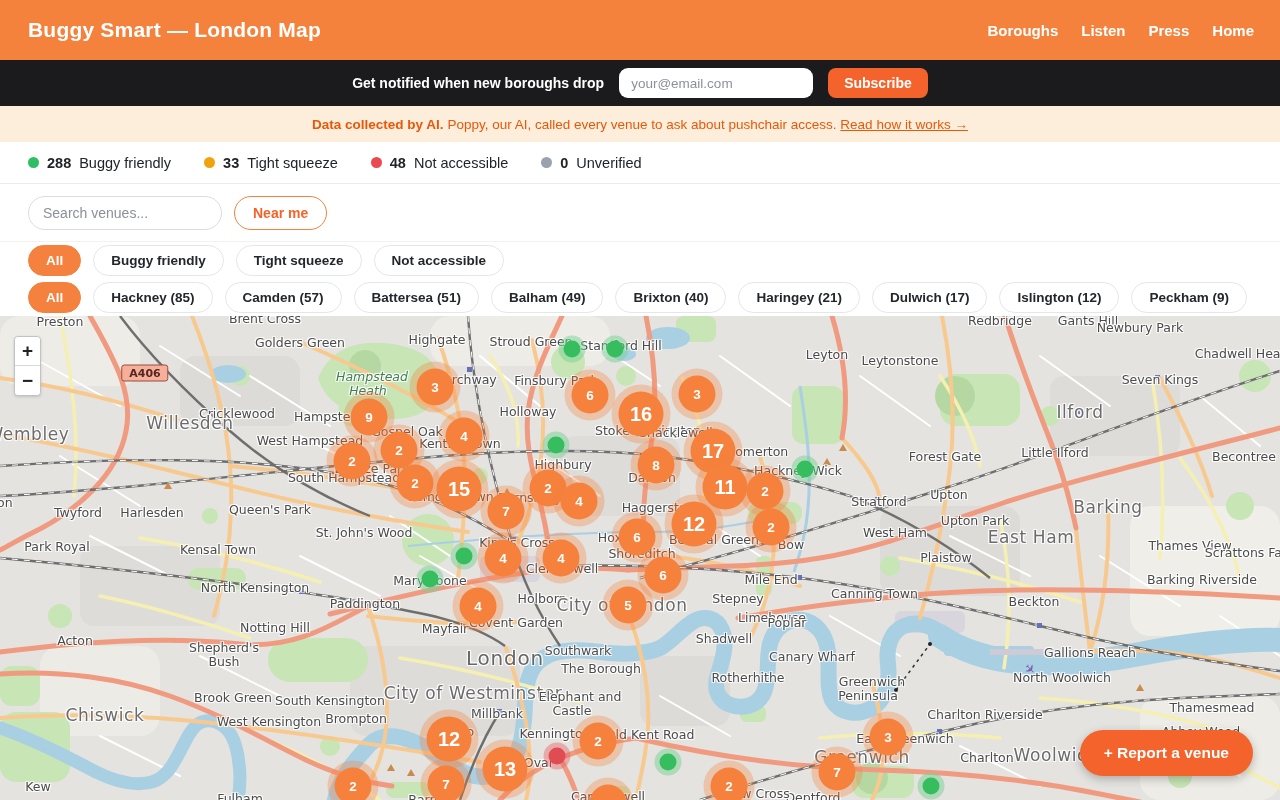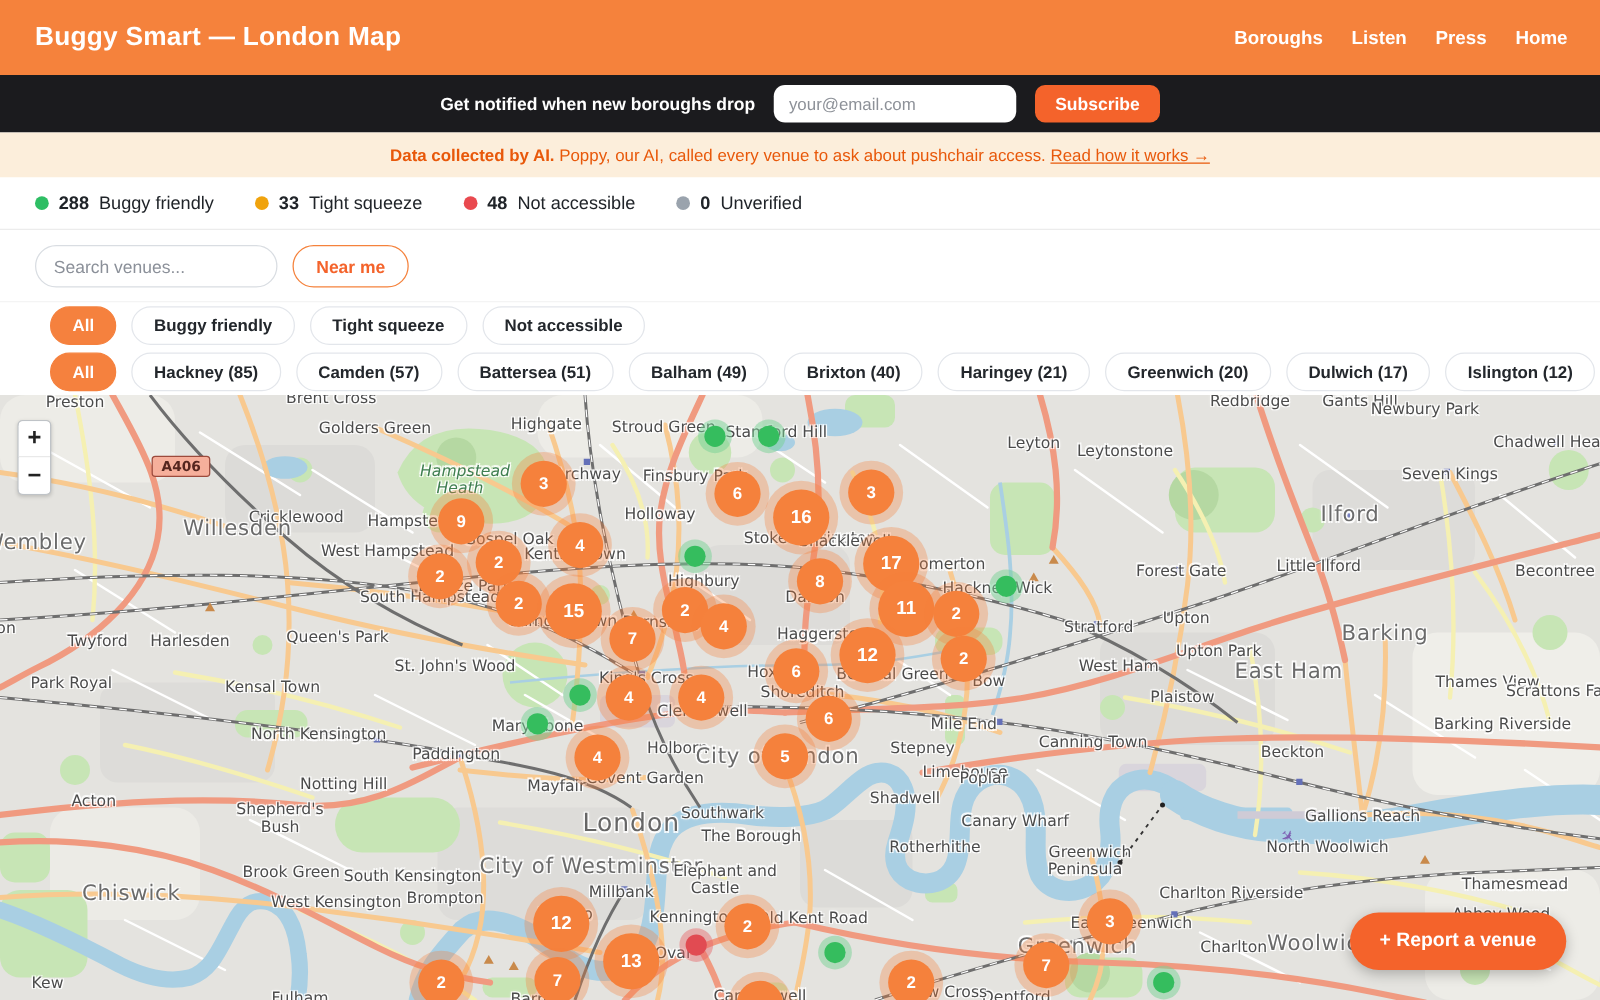--- a/index.html
+++ b/index.html
@@ -40,21 +40,21 @@
   .search-row { height:58px; display:flex; align-items:center; gap:12px;
     padding-left:28px; border-bottom:1px solid #F1F1F1; background:#fff; }
   .search-input { width:194px; height:34px; border:1px solid #D9DDE2; border-radius:17px;
     padding:0 14px; font-size:14px; color:#333; outline:none; }
   .search-input::placeholder { color:#8B9099; }
   .nearme-btn { height:34px; padding:0 18px; background:#fff; border:1.5px solid #F5823C;
     border-radius:17px; color:#F4632B; font-size:14px; font-weight:700; cursor:pointer; }
 
   
   .chip-row { height:37px; display:flex; align-items:center; gap:12px;
-    padding-left:40px; background:#fff; white-space:nowrap; overflow:hidden; width:1280px; }
+    padding-left:28px; background:#fff; white-space:nowrap; overflow:hidden; width:1280px; }
   .chip { height:31px; display:inline-flex; align-items:center; padding:0 17px;
     background:#fff; border:1px solid #E3E6EB; border-radius:16px; font-size:13.5px;
     font-weight:600; color:#23272c; cursor:pointer; flex:0 0 auto; }
   .chip.active { background:#F5813E; border-color:#F5813E; color:#fff; font-weight:700; }
 
   
   .map { position:relative; width:1280px; height:484px; overflow:hidden; background:#E7E6E2; }
   .map svg { position:absolute; left:0; top:0; }
   .map-label { position:absolute; transform:translate(-50%,-50%); font-family:"DejaVu Sans", sans-serif;
     font-size:12.5px; color:#4b4b4b; white-space:nowrap; pointer-events:none; z-index:3;
@@ -62,21 +62,21 @@
       -1px 1px 0 rgba(255,255,255,.85), 1px 1px 0 rgba(255,255,255,.85), 0 0 3px #fff; }
   .map-label.lg { font-size:17px; color:#6b6b6b; letter-spacing:.6px; }
   .map-label.xl { font-size:20px; color:#666; letter-spacing:.8px; }
   .map-label.water { font-style:italic; color:#3F7E50; font-size:12.5px; }
 
   .cluster { position:absolute; transform:translate(-50%,-50%); border-radius:50%;
     background:#F5813C; color:#fff; font-weight:700; display:flex; align-items:center;
     justify-content:center; z-index:5; cursor:pointer;
     box-shadow:0 0 0 7px rgba(245,129,60,.32); }
   .cluster.sm { width:37px; height:37px; font-size:13.5px; }
-  .cluster.lgc { width:45px; height:45px; font-size:15px; }
+  .cluster.lgc { width:45px; height:45px; font-size:20px; }
   .venue { position:absolute; transform:translate(-50%,-50%); width:17px; height:17px;
     border-radius:50%; z-index:4; cursor:pointer; }
   .venue.green { background:#35BD5E; box-shadow:0 0 0 5px rgba(120,210,150,.5); }
   .venue.red { background:#E14B52; box-shadow:0 0 0 5px rgba(230,100,105,.45); }
 
   .zoom-ctl { position:absolute; left:14px; top:20px; width:27px; background:#fff;
     border:1px solid #BFC3C7; border-radius:4px; z-index:8; box-shadow:0 1px 3px rgba(0,0,0,.15); }
   .zoom-btn { width:100%; height:29px; display:flex; align-items:center; justify-content:center;
     font-size:19px; font-weight:700; color:#222; cursor:pointer; background:#fff; border:none; }
   .zoom-btn:first-child { border-bottom:1px solid #D8D8D8; border-radius:4px 4px 0 0; }
@@ -147,21 +147,20 @@
     <button class="chip">Not accessible</button>
   </div>
 <div class="chip-row" id="borough-chips">
     <button class="chip active">All</button>
     <button class="chip">Hackney (85)</button>
     <button class="chip">Camden (57)</button>
     <button class="chip">Battersea (51)</button>
     <button class="chip">Balham (49)</button>
     <button class="chip">Brixton (40)</button>
     <button class="chip">Haringey (21)</button>
-    <button class="chip">Greenwich (20)</button>
     <button class="chip">Dulwich (17)</button>
     <button class="chip">Islington (12)</button>
     <button class="chip">Peckham (9)</button>
   </div>
 
 <div class="map" id="map">
   <svg width="1280" height="484" viewBox="0 0 1280 484">
 
     <rect x="0" y="0" width="1280" height="484" fill="#E4E3DF"></rect>
     <rect x="1130" y="190" width="150" height="130" fill="#EFEEE9" rx="20"></rect>

